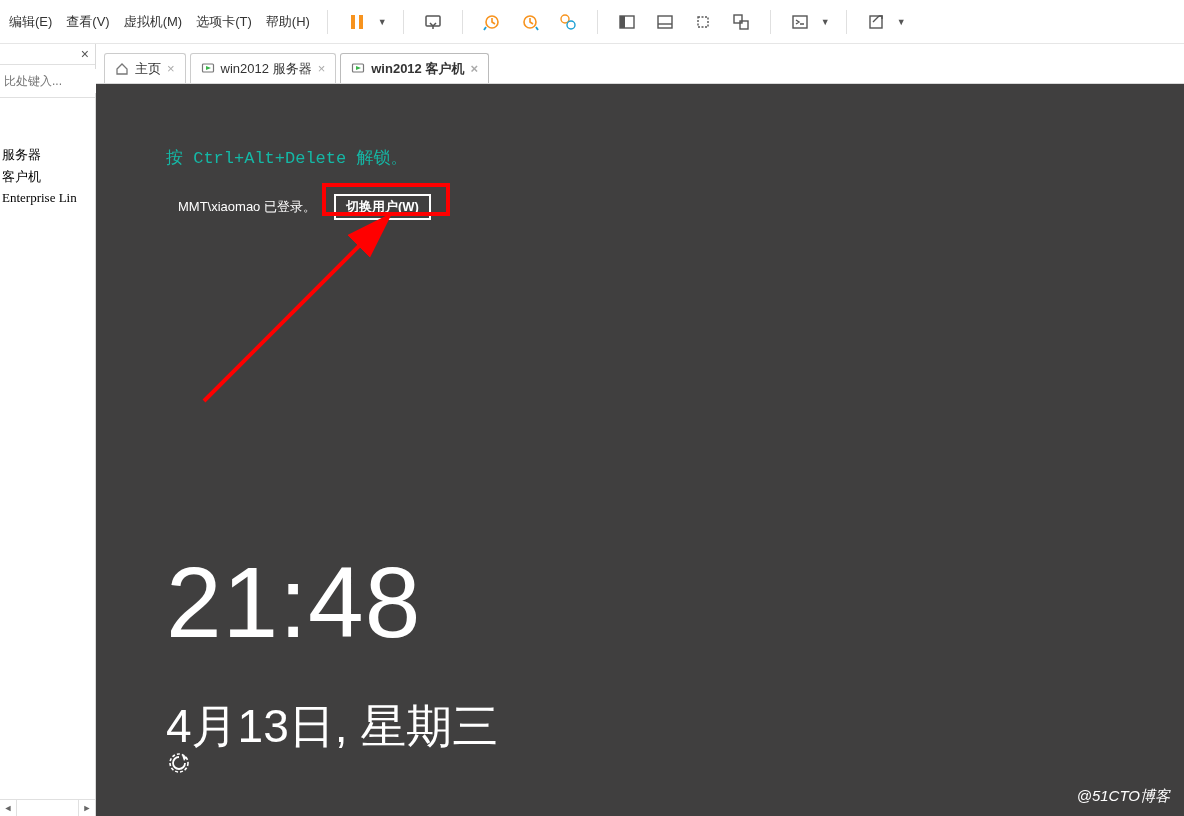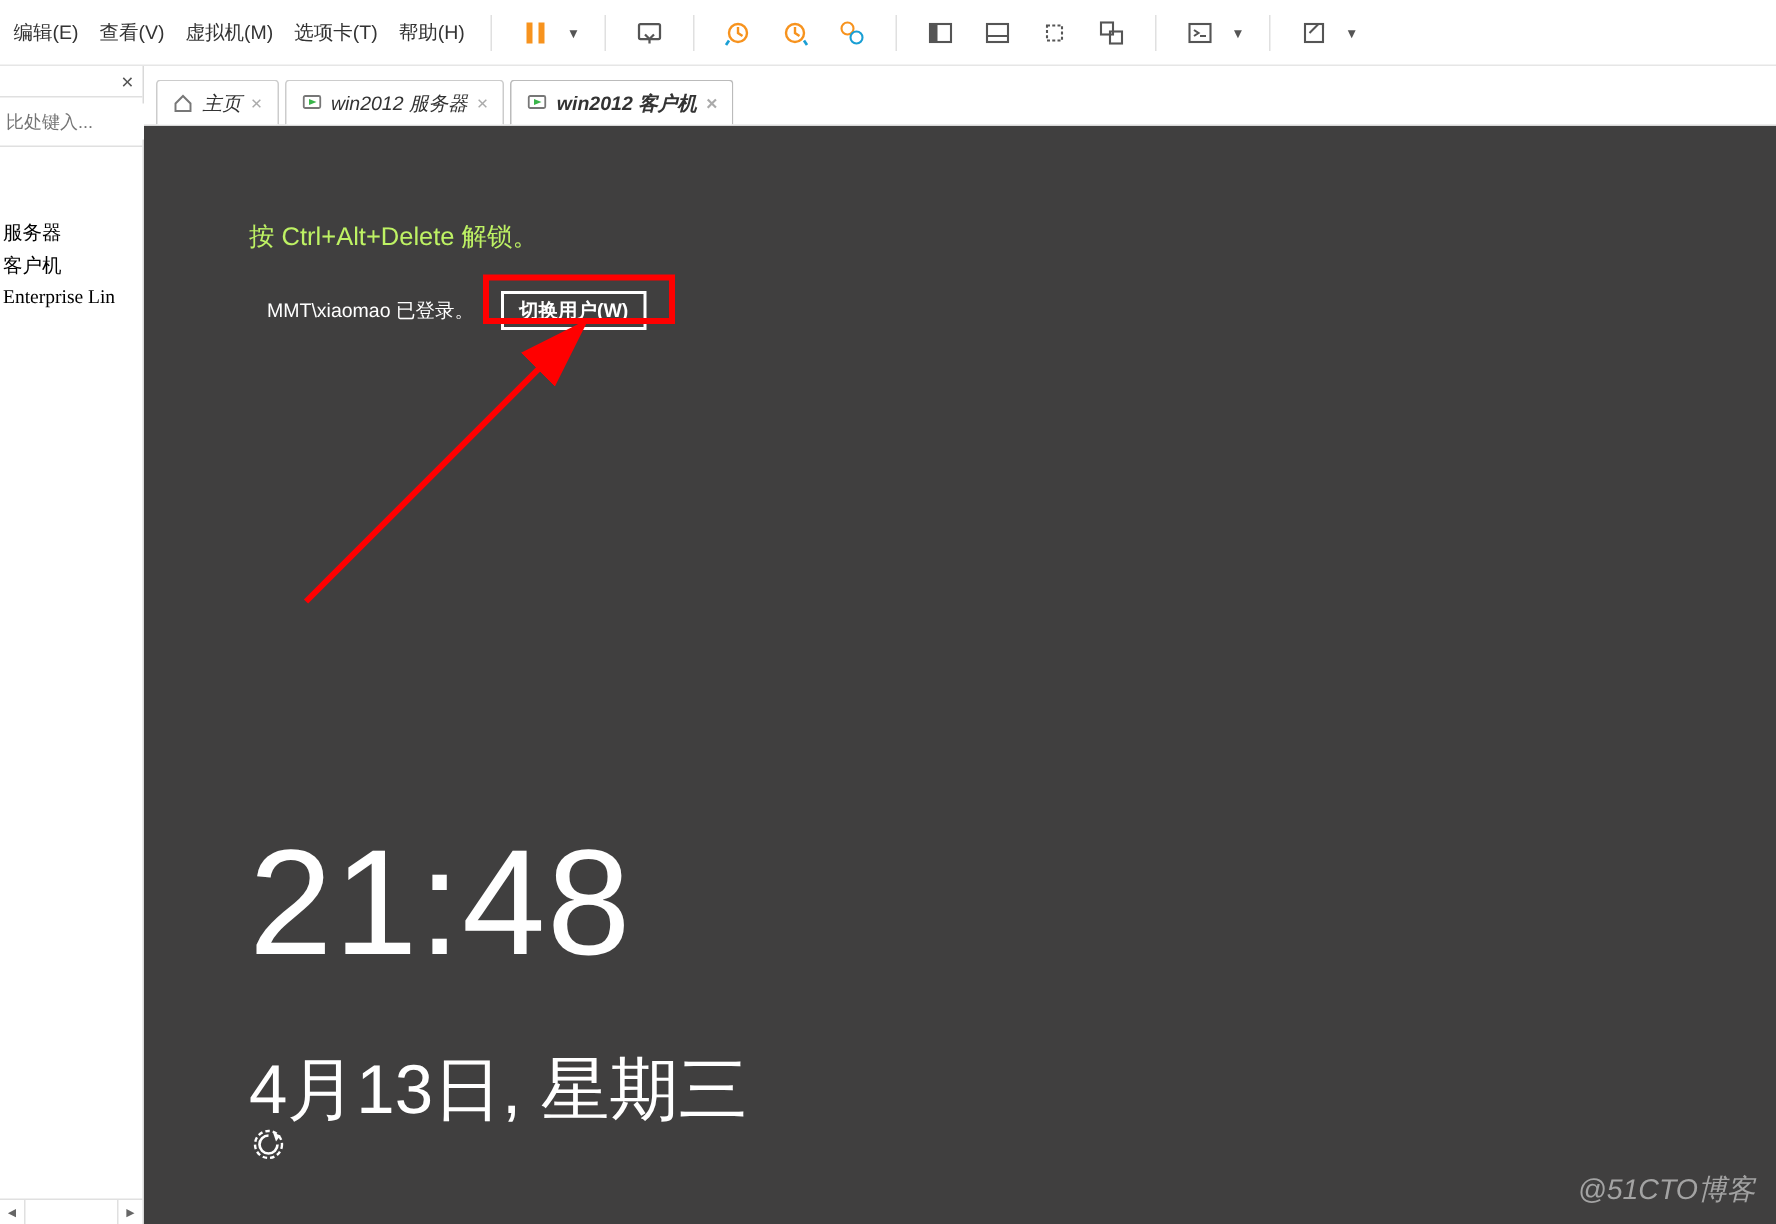--- a/index.html
+++ b/index.html
@@ -21,34 +21,34 @@
   .sidebar-caret { width: 20px; text-align: center; color: #333; font-size: 10px; }
   .sidebar-tree { flex: 1; overflow: hidden; padding-top: 46px; font-size: 13px; color: #000000; font-family: Liberation Serif, serif; }
   .sidebar-tree .tree-item { padding: 2px 0 2px 2px; white-space: nowrap; overflow: hidden; }
   .sidebar-scroll-h { height: 17px; border-top: 1px solid #e0e0e0; display: flex; align-items: center; }
   .sidebar-scroll-h .sb-arrow { width: 17px; height: 17px; display:flex; align-items:center; justify-content:center; font-size:9px; color:#666; border-left:1px solid #e0e0e0; }
   .sidebar-scroll-h .sb-arrow:first-child{border-left:none;border-right:1px solid #e0e0e0;}
   .sidebar-scroll-h .sb-track{flex:1;}
   
   .main { flex: 1; display: flex; flex-direction: column; position: relative; }
   .tabbar { height: 40px; background: #fff; border-bottom: 1px solid #d9d9d9; display: flex; align-items: flex-end; padding-left: 8px; gap: 4px; }
-  .tab { height: 30px; border: 1px solid #ccc; border-bottom: none; border-radius: 3px 3px 0 0; background: #fff; display: flex; align-items: center; padding: 0 10px; gap: 6px; font-size: 13px; color: #333; position: relative; font-style: italic; }
+  .tab { height: 30px; border: 1px solid #ccc; border-bottom: none; border-radius: 3px 3px 0 0; background: #fff; display: flex; align-items: center; padding: 0 10px; gap: 6px; font-size: 13px; color: #333; position: relative; }
   .tab.active { background: #fff; border-color: #bbb; font-weight: 700; align-items: center; }
   .tab .tab-close { color: #aaa; font-size: 13px; cursor: default; }
   .tab-icon { width: 14px; height: 14px; display: inline-flex; align-items:center; justify-content:center; }
   
   .vm-area { flex: 1; background: #403f3f; position: relative; overflow: hidden; }
-  .unlock-msg { position: absolute; left: 70px; top: 62px; color: #bef264; font-size: 17px; }
+  .unlock-msg { position: absolute; left: 70px; top: 62px; color: #14b8a6; font-size: 17px; font-family: Liberation Mono, monospace; }
   .login-line { position: absolute; left: 82px; top: 110px; color: #fff; font-size: 13px; display: flex; align-items: center; gap: 18px; }
   .switch-user-btn { border: 2px solid #fff; color: #fff; background: transparent; padding: 2px 10px; font-size: 13px; font-weight: 700; }
   .highlight-box { position: absolute; left: 226px; top: 99px; width: 128px; height: 33px; border: 4px solid #ff0000; pointer-events: none; }
   .lock-time { position: absolute; left: 70px; top: 468px; color: #fff; font-size: 100px; font-weight: 400; letter-spacing: 1px; line-height: 1; }
   .lock-date { position: absolute; left: 70px; top: 612px; color: #fff; font-size: 46px; font-weight: 300; }
   .ease-icon { position: absolute; left: 70px; top: 666px; width: 26px; height: 26px; }
-  .watermark { position: absolute; right: 14px; bottom: 10px; color: #a3a3a3; font-size: 19px; font-style: italic; }
+  .watermark { position: absolute; right: 14px; bottom: 10px; color: #ffffff; font-size: 15px; font-style: italic; }
   
   .red-arrow { position: absolute; left: 98px; top: 122px; width: 220px; height: 200px; pointer-events: none; }
 </style>
 </head>
 <body>
 
 <div class="menubar">
   <span class="menu-item">编辑(E)</span>
   <span class="menu-item">查看(V)</span>
   <span class="menu-item">虚拟机(M)</span>

